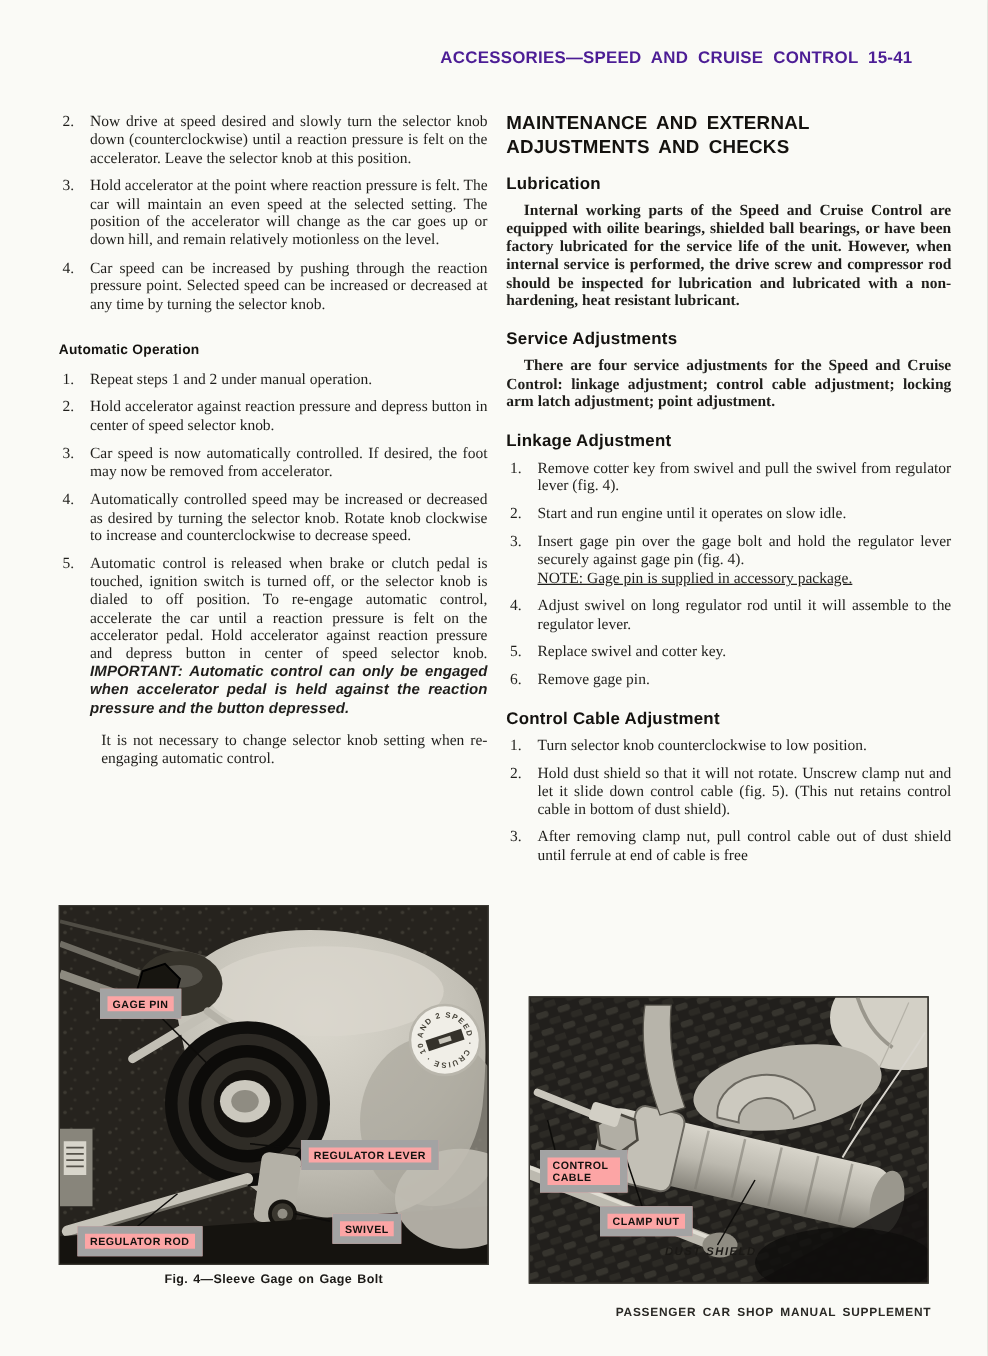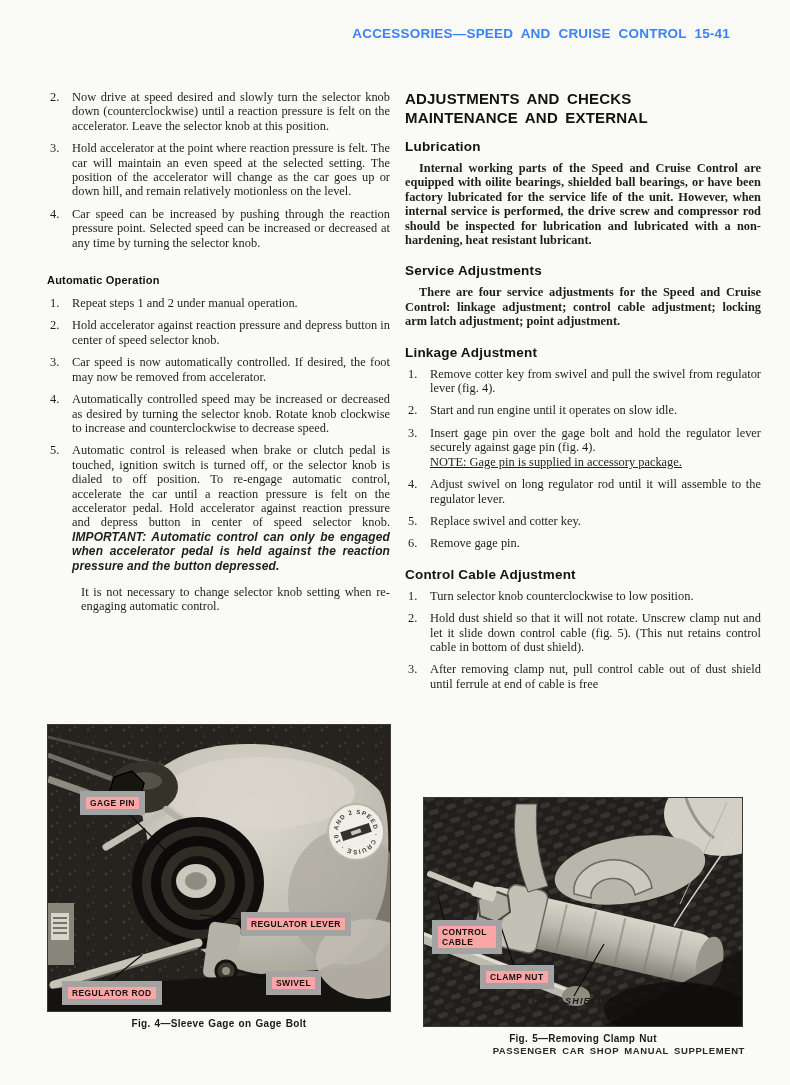--- a/index.html
+++ b/index.html
@@ -6,23 +6,23 @@
   .page{
     position:relative;
     width:790px;height:1085px;
     background:#fafaf6;
     font-family:"Liberation Serif",serif;
     color:#1f1e1b;
     overflow:hidden;
     box-shadow:0 0 6px rgba(0,0,0,.25);
   }
   .hdr{
-    position:absolute;top:26px;right:60px;
+    position:absolute;top:38px;right:60px;
     font:700 13.5px "Liberation Sans",sans-serif;
-    word-spacing:4px;letter-spacing:.2px;color:#3b82f6;
+    word-spacing:4px;letter-spacing:.2px;color:#4c1d95;
   }
   .col{position:absolute;top:90px;font-size:12.4px;line-height:14.4px;}
   .col-left{left:47px;width:343px;}
   .col-right{left:405px;width:356px;}
   .item{display:flex;margin-bottom:8px;}
   .item .num{flex:none;width:22px;padding-left:3px;}
   .item .txt{flex:1;text-align:justify;}
   .h-main{
     font:700 15px/18.5px "Liberation Sans",sans-serif;
     word-spacing:3px;letter-spacing:.2px;color:#14120f;margin:0 0 4px 0;
@@ -108,22 +108,22 @@
     <div class="item">
       <span class="num">5.</span>
       <span class="txt"><span>Automatic control is released when brake or clutch pedal is touched, ignition switch is turned off, or the selector knob is dialed to off position. To re-engage automatic control, accelerate the car until a reaction pressure is felt on the accelerator pedal. Hold accelerator against reaction pressure and depress button in center of speed selector knob. </span><span class="important">IMPORTANT: Automatic control can only be engaged when accelerator pedal is held against the reaction pressure and the button depressed.</span></span>
     </div>
 
     <div class="closing">It is not necessary to change selector knob setting when re-engaging automatic control.</div>
   </div>
 
   <div class="col col-right">
     <div class="h-main">
+      <div>MAINTENANCE AND EXTERNAL</div>
       <div>ADJUSTMENTS AND CHECKS</div>
-      <div>MAINTENANCE AND EXTERNAL</div>
     </div>
 
     <div class="h-sec first">Lubrication</div>
     <p class="para">Internal working parts of the Speed and Cruise Control are equipped with oilite bearings, shielded ball bearings, or have been factory lubricated for the service life of the unit. However, when internal service is performed, the drive screw and compressor rod should be inspected for lubrication and lubricated with a non-hardening, heat resistant lubricant.</p>
 
     <div class="h-sec">Service Adjustments</div>
     <p class="para">There are four service adjustments for the Speed and Cruise Control: linkage adjustment; control cable adjustment; locking arm latch adjustment; point adjustment.</p>
 
     <div class="h-sec">Linkage Adjustment</div>
     <div class="item">
@@ -273,18 +273,17 @@
         <path d="M180,228 L318,152 L318,228 Z" fill="#141210" opacity="0.85"></path>
         <ellipse cx="252" cy="212" rx="72" ry="28" fill="#0f0e0c" opacity="0.8"></ellipse>
         <path d="M20,122 L14,98" stroke="#0d0c0a" stroke-width="1.2"></path>
         <path d="M90,168 L76,126" stroke="#0d0c0a" stroke-width="1.2"></path>
         <path d="M150,198 L180,146" stroke="#0d0c0a" stroke-width="1.2"></path>
       </svg>
       <div class="plabel wrap" style="left:8px;top:122px;">CONTROL CABLE</div>
       <div class="plabel" style="left:56px;top:167px;">CLAMP NUT</div>
       <div class="plabel-plain" style="left:108px;top:198px;font-style:italic;">DUST SHIELD</div>
     </div>
-    <div class="caption">Fig. 5—Removing Clamp Nut</div>
   </div>
 
   <div class="ftr">PASSENGER CAR SHOP MANUAL SUPPLEMENT</div>
 
 </div>
 
 </body></html>

